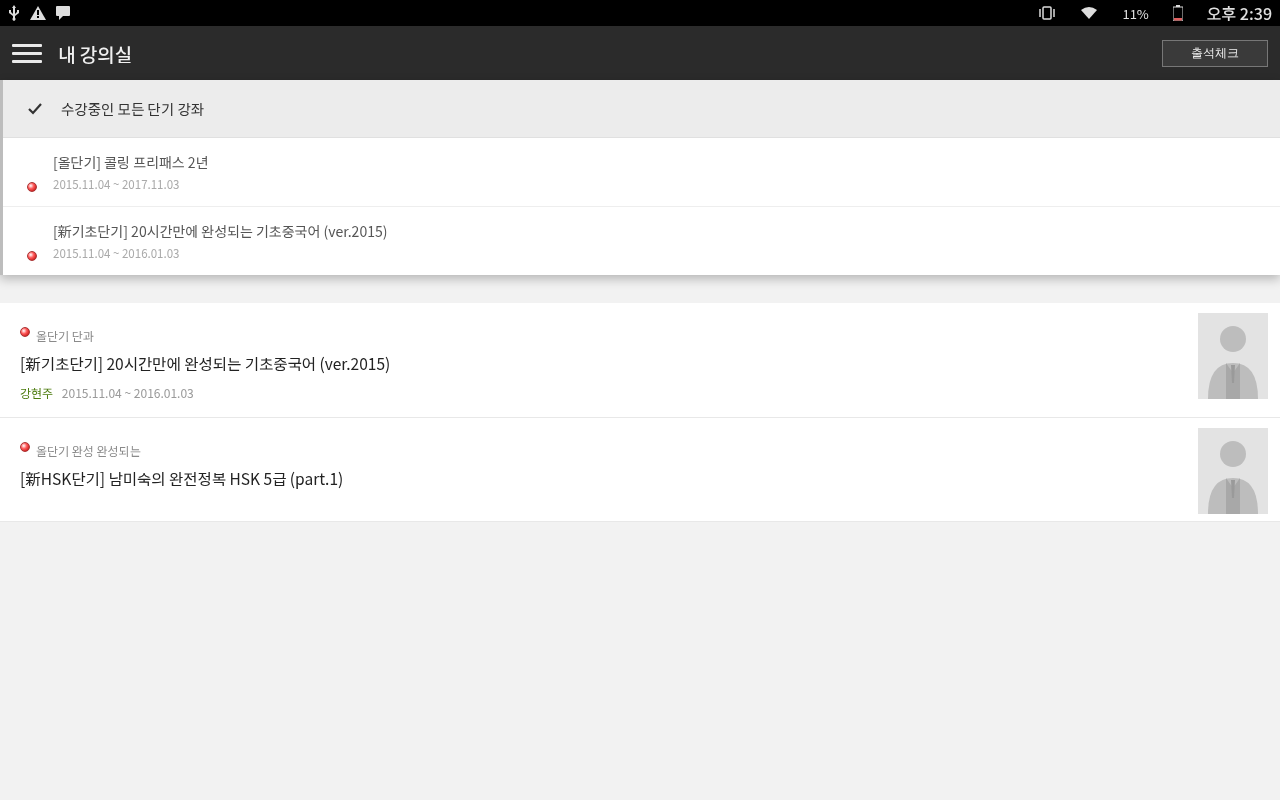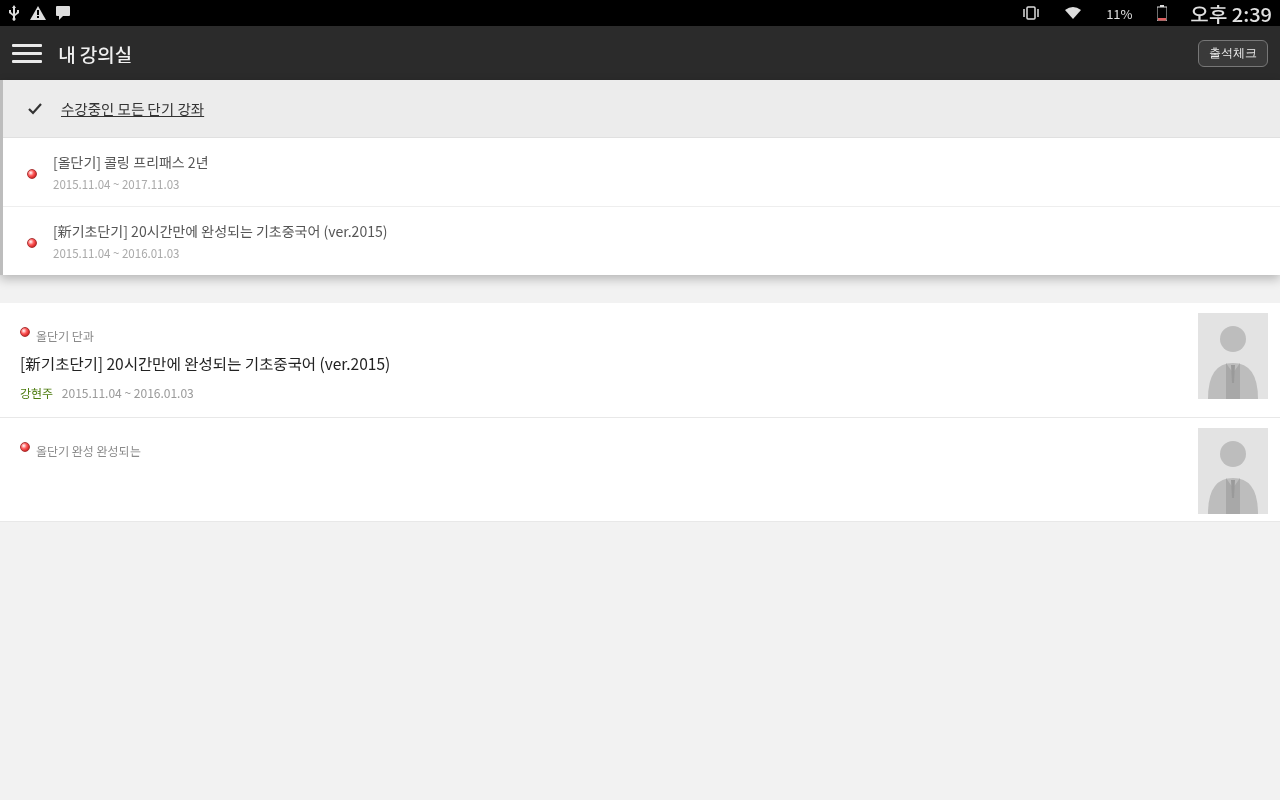--- a/index.html
+++ b/index.html
@@ -11,68 +11,68 @@
     background: #000;
     color: #e0e0e0;
     display: flex;
     align-items: center;
     padding: 0 8px;
     font-size: 13px;
   }
   .status-left { display: flex; align-items: center; gap: 10px; }
   .status-right { margin-left: auto; display: flex; align-items: center; gap: 24px; }
   .status-icon { display: inline-flex; align-items: center; justify-content: center; }
-  .status-time { font-size: 20px; font-weight: 500; }
+  .status-time { font-size: 16px; font-weight: 500; }
 
   
   .app-bar {
     height: 54px;
     background: #2b2b2b;
     color: #f0f0f0;
     display: flex;
     align-items: center;
     padding: 0 12px;
   }
   .hamburger { width: 30px; height: 30px; display: flex; flex-direction: column; justify-content: center; gap: 5px; cursor: pointer; margin-right: 16px; }
   .hamburger span { display: block; height: 3px; background: #eaeaea; border-radius: 1px; }
   .app-title { font-size: 19px; font-weight: 500; }
   .app-bar-button {
     margin-left: auto;
     border: 1px solid #777;
     background: #3a3a3a;
     color: #eee;
     font-size: 12px;
-    padding: 4px 10px;
-    border-radius: 6px;
+    padding: 4px 28px;
+    border-radius: 0;
     cursor: pointer;
   }
 
   
   .dropdown-panel {
     background: #fff;
     border-left: 3px solid #bdbdbd;
     box-shadow: 0 4px 10px rgba(0,0,0,0.25);
     margin-bottom: 28px;
   }
   .dropdown-header {
     background: #ececec;
     padding: 18px 24px;
     display: flex;
     align-items: center;
     gap: 18px;
     border-bottom: 1px solid #e0e0e0;
     cursor: pointer;
   }
   .check-icon { width: 16px; height: 16px; display: inline-flex; }
-  .dropdown-title { font-size: 14.5px; color: #333; text-decoration: underline; }
+  .dropdown-title { font-size: 14.5px; color: #333; }
 
   .dropdown-item {
     padding: 14px 24px 14px 24px;
     display: flex;
-    align-items: center;
+    align-items: flex-end;
     gap: 16px;
     border-bottom: 1px solid #eee;
     cursor: pointer;
   }
   .dropdown-item:last-child { border-bottom: none; }
   .bullet {
     width: 10px; height: 10px; border-radius: 50%;
     background: radial-gradient(circle at 35% 35%, #fff 0%, #ff5a5a 40%, #b00000 100%);
     margin-top: 4px;
     flex: 0 0 auto;
@@ -222,20 +222,21 @@
         <path d="M33 52 L37 52 L36 70 L34 70 Z" fill="#9a9a9a"></path>
       </svg>
   </div>
 </div>
 
 <div class="course-row">
   <div class="course-tagline">
     <span class="small-bullet"></span>
     <span class="course-tag-text">올단기 완성 완성되는</span>
   </div>
+  <div class="course-title">[新HSK단기] 남미숙의 완전정복 HSK 5급 (part.1)</div>
   <div class="avatar-placeholder">
     <svg viewBox="0 0 70 86">
         <circle cx="35" cy="26" r="13" fill="#bdbdbd"></circle>
         <path d="M10 86 Q10 50 35 50 Q60 50 60 86 Z" fill="#bdbdbd"></path>
         <path d="M28 50 L35 60 L42 50 L42 86 L28 86 Z" fill="#a8a8a8"></path>
         <path d="M33 52 L37 52 L36 70 L34 70 Z" fill="#9a9a9a"></path>
       </svg>
   </div>
 </div>
 

